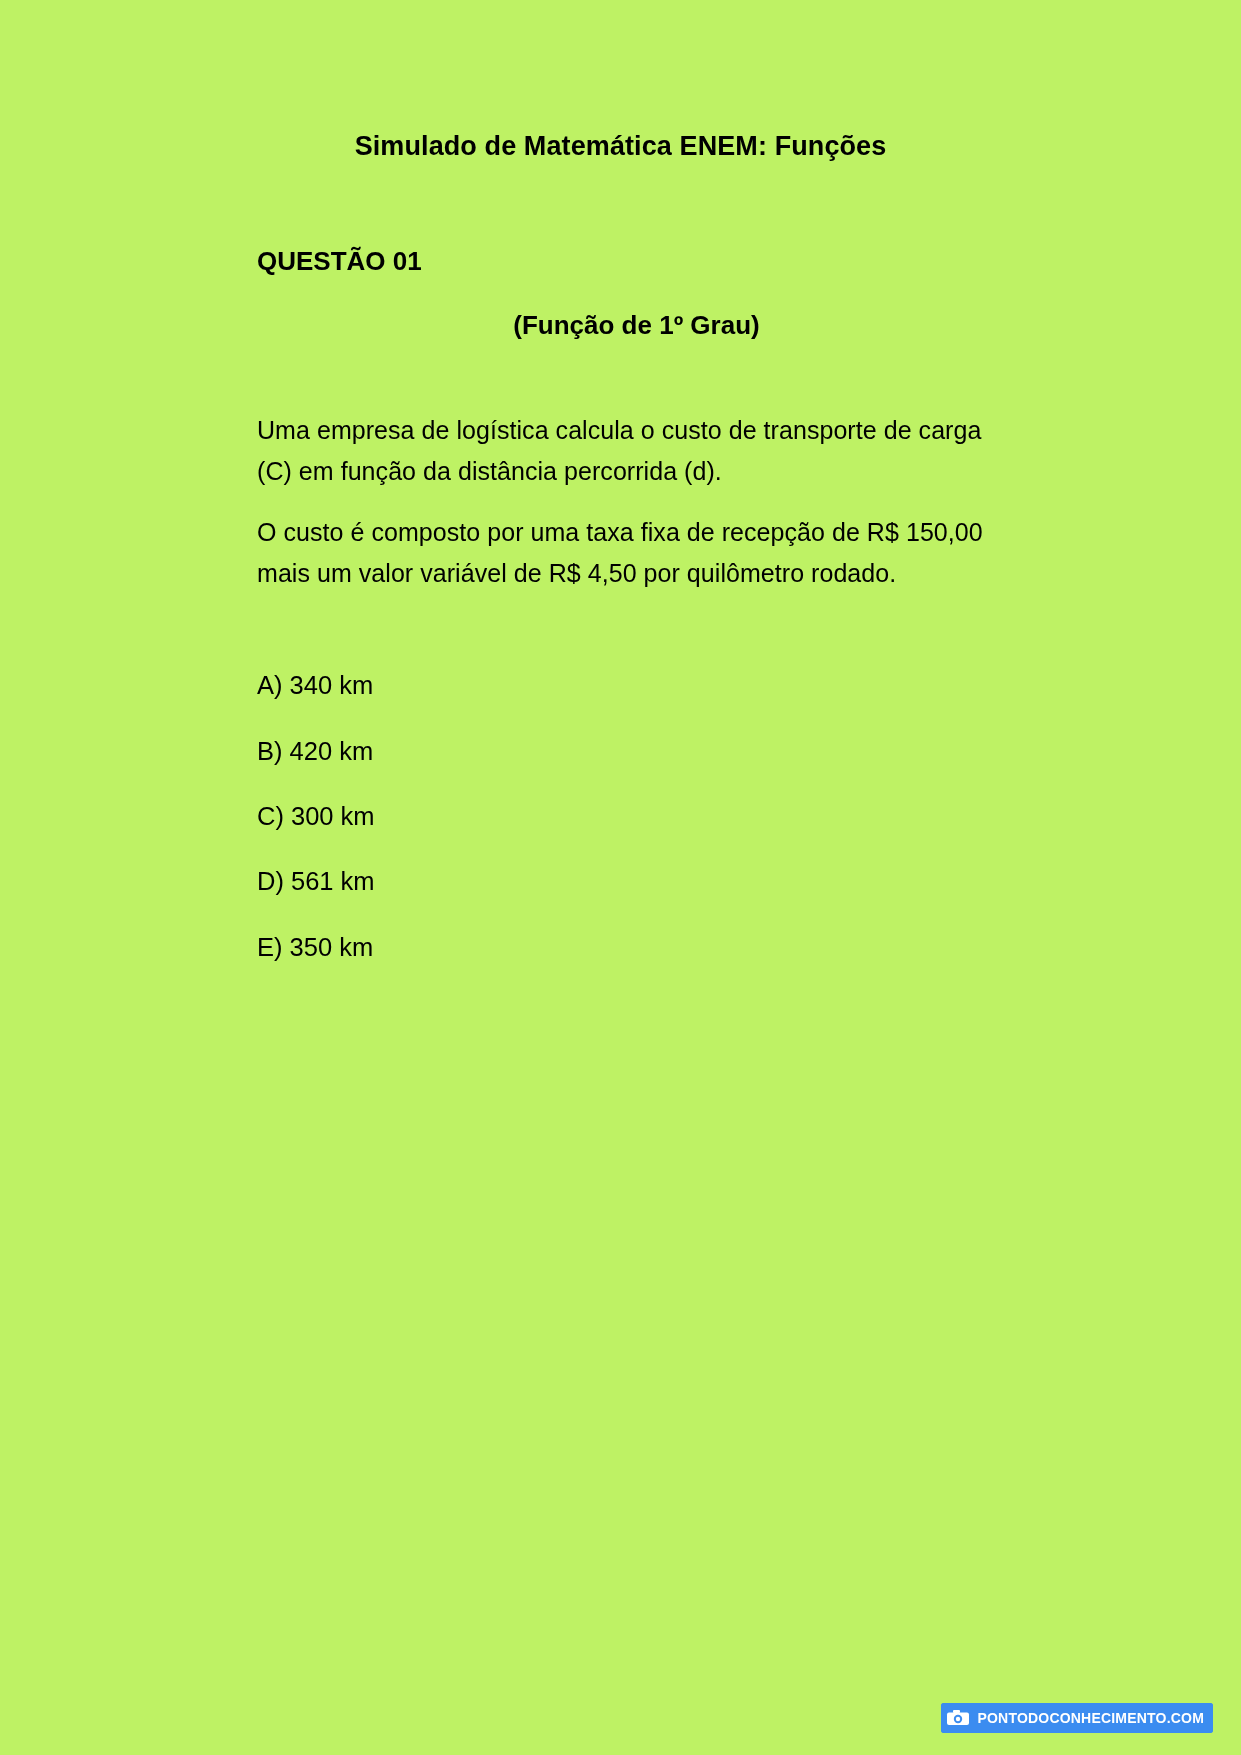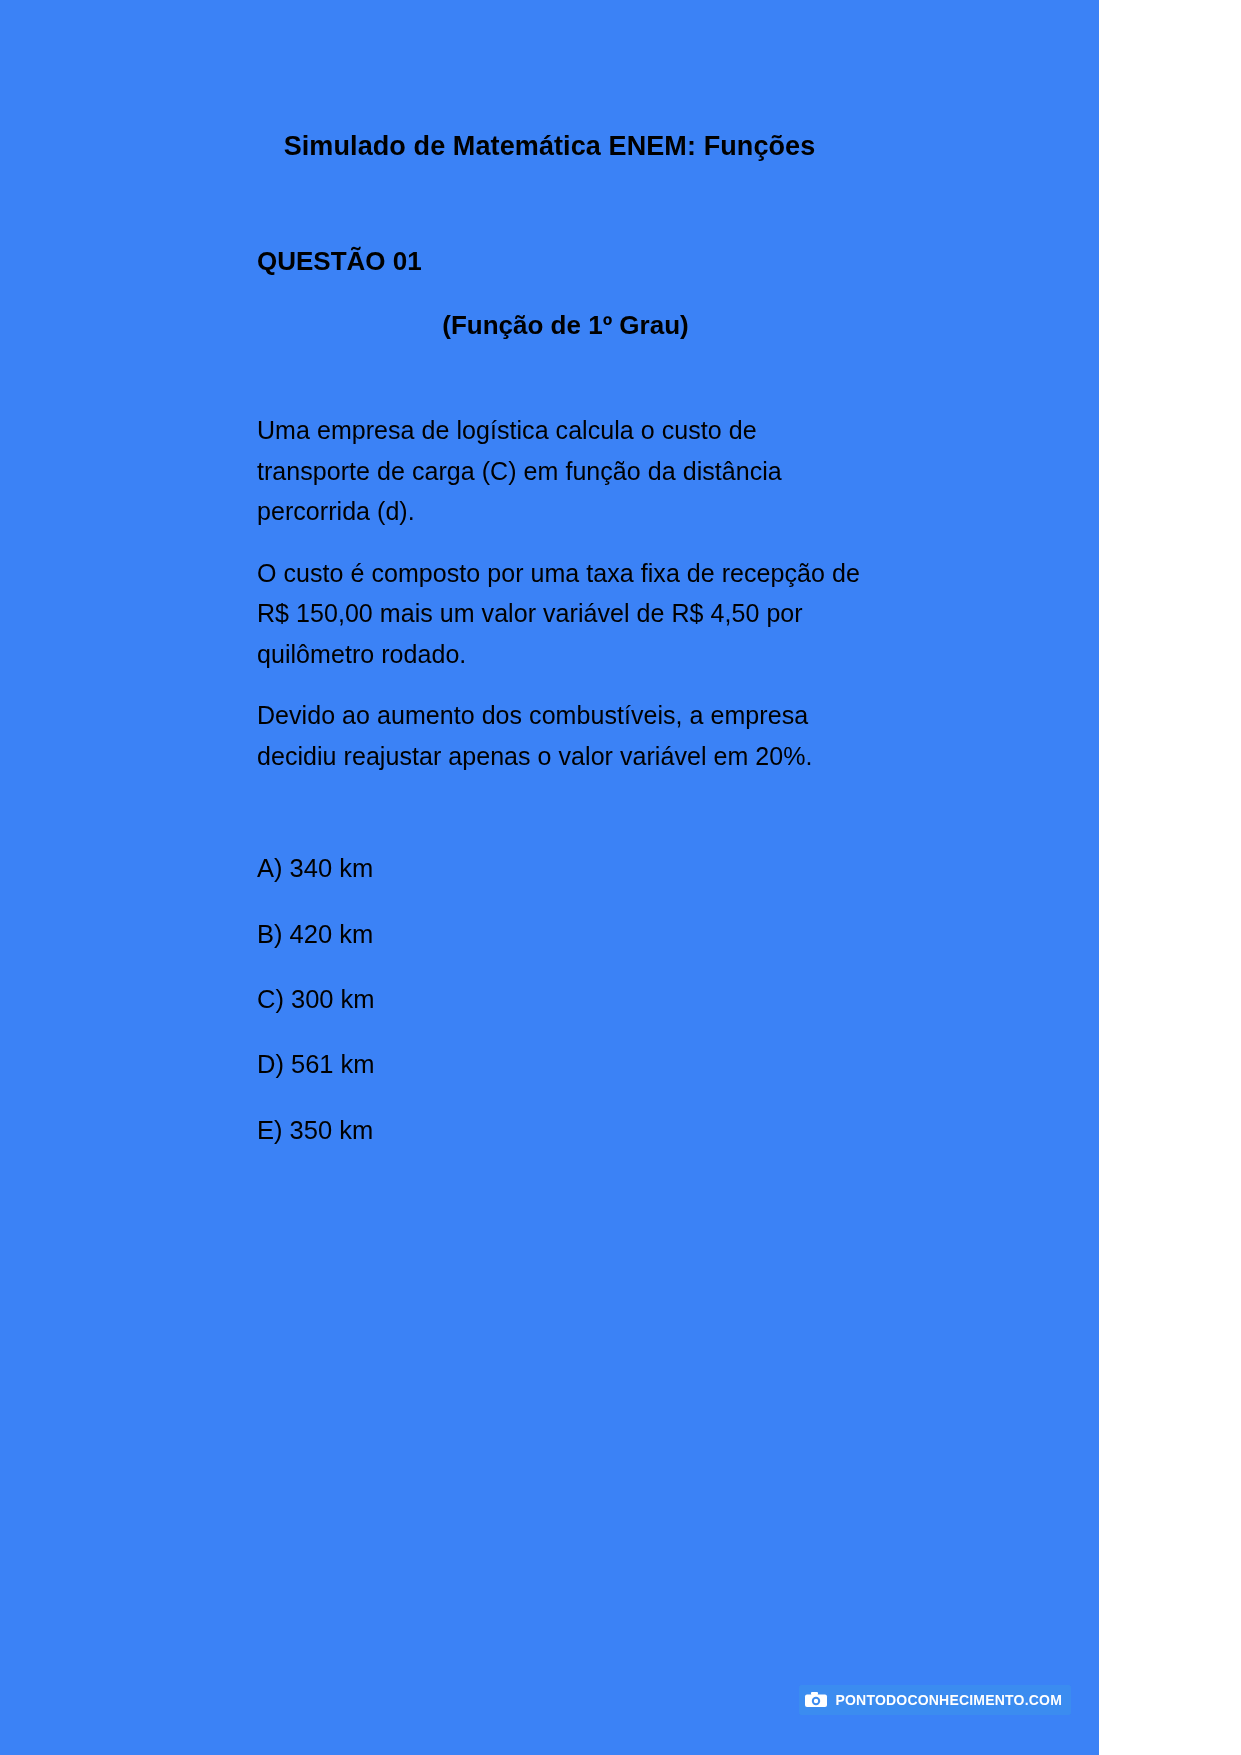--- a/index.html
+++ b/index.html
@@ -6,23 +6,23 @@
     margin: 0;
     padding: 0;
     background: #ffffff;
   }
   body {
     font-family: "Liberation Sans", sans-serif;
     color: #000000;
   }
   .page {
     position: relative;
-    width: 1099px;
+    width: 1241px;
     height: 1755px;
-    background: #3b82f6;
+    background: #bef264;
     overflow: hidden;
     box-sizing: border-box;
   }
   .doc-title {
     text-align: center;
     font-size: 27px;
     font-weight: bold;
     letter-spacing: 0.1px;
     margin: 0;
     padding-top: 130px;
@@ -66,21 +66,21 @@
     padding-top: 72px;
   }
   .option {
     font-size: 25.5px;
     line-height: 1.62;
     margin: 0 0 24px 0;
   }
   .watermark {
     position: absolute;
     right: 28px;
-    bottom: 40px;
+    bottom: 22px;
     display: flex;
     align-items: center;
     height: 30px;
     background: #3b8cf0;
     border-radius: 3px;
     padding: 0;
     overflow: hidden;
   }
   .wm-icon {
     width: 34px;
@@ -111,21 +111,20 @@
 
   <div class="content">
 
     <div class="question-number">QUESTÃO 01</div>
 
     <div class="question-subtitle">(Função de 1º Grau)</div>
 
     <div class="body-block">
       <p class="para">Uma empresa de logística calcula o custo de transporte de carga (C) em função da distância percorrida (d).</p>
       <p class="para">O custo é composto por uma taxa fixa de recepção de R$ 150,00 mais um valor variável de R$ 4,50 por quilômetro rodado.</p>
-      <p class="para">Devido ao aumento dos combustíveis, a empresa decidiu reajustar apenas o valor variável em 20%.</p>
     </div>
 
     <div class="options">
       <div class="option">A) 340 km</div>
       <div class="option">B) 420 km</div>
       <div class="option">C) 300 km</div>
       <div class="option">D) 561 km</div>
       <div class="option">E) 350 km</div>
     </div>
 

